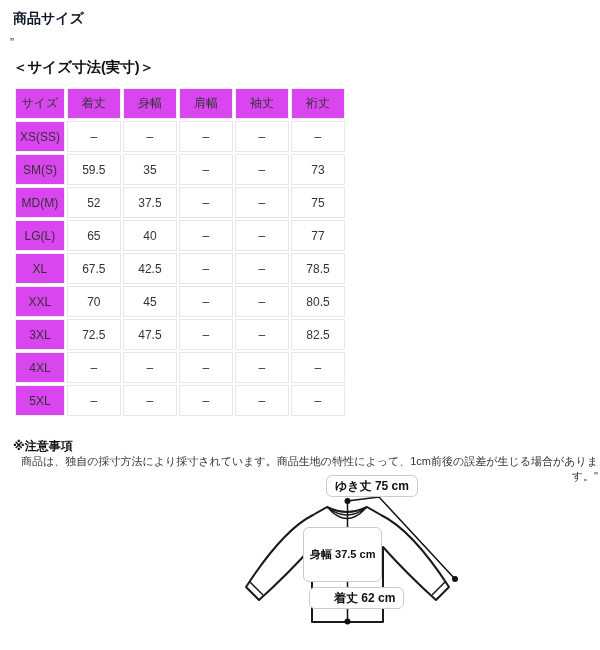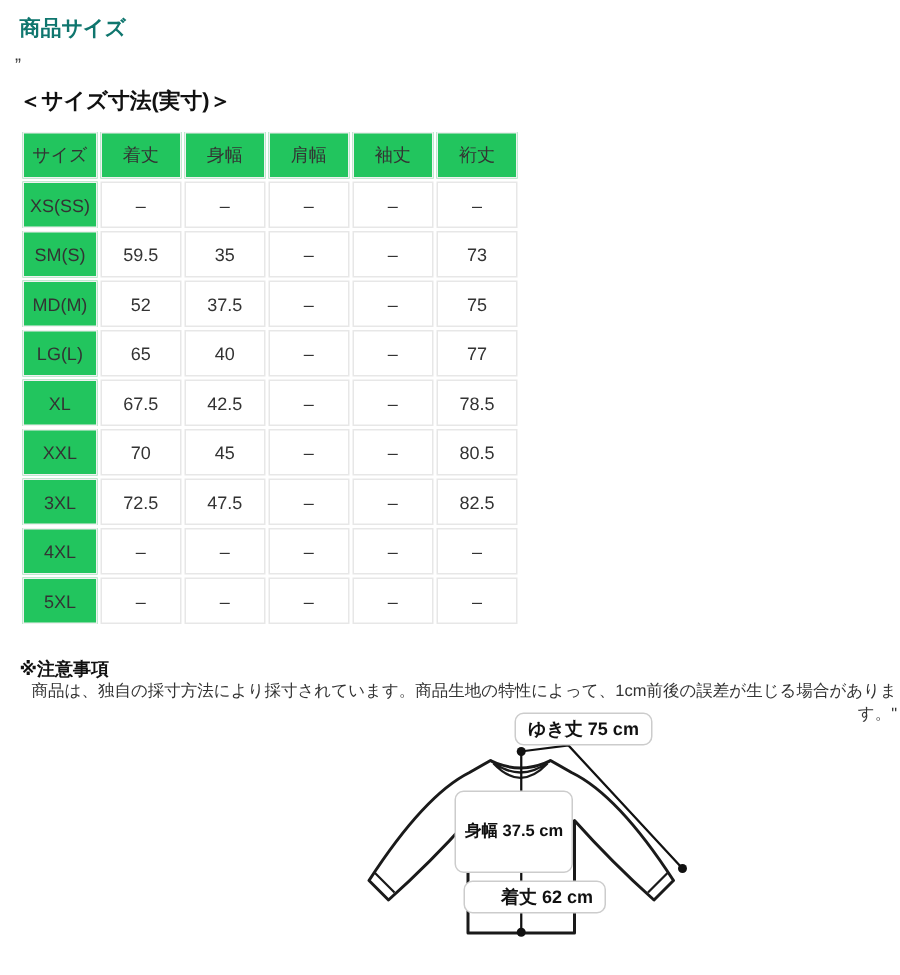--- a/index.html
+++ b/index.html
@@ -4,40 +4,40 @@
 <style>
   * { margin:0; padding:0; box-sizing:border-box; }
   html,body { background:#fff; }
   .page {
     position:relative; width:600px; height:650px; overflow:hidden;
     font-family:"Liberation Sans","DejaVu Sans",sans-serif;
     color:#222; background:#fff;
   }
   .page-title {
     position:absolute; left:13px; top:10px;
-    font-size:14px; font-weight:bold; color:#0f766e;
+    font-size:14px; font-weight:bold; color:#0f172a;
   }
   .stray-quote {
     position:absolute; left:10px; top:36px;
     font-size:12px; color:#333;
   }
   .section-heading {
     position:absolute; left:13px; top:58px;
     font-size:14.5px; font-weight:bold; color:#111;
   }
   table.size-table {
     position:absolute; left:13px; top:86px;
     border-collapse:separate; border-spacing:2px;
     table-layout:fixed; width:334px;
   }
   .size-table th, .size-table td {
     font-size:12px; font-weight:normal; text-align:center;
     vertical-align:middle; height:31px; color:#333;
   }
-  .size-table th { background:#22c55e; border:1px solid #f0f0f0; }
+  .size-table th { background:#d946ef; border:1px solid #f0f0f0; }
   .size-table td { background:#fff; border:1px solid #e7e7e7; }
   .size-table col.c-size { width:48px; }
   .size-table col.c-val  { width:52px; }
 
   .notes-heading {
     position:absolute; left:13px; top:438px;
     font-size:12px; font-weight:bold; color:#111;
   }
   .notes-body {
     position:absolute; left:13px; top:454px; width:585px;
@@ -47,21 +47,21 @@
   .diagram {
     position:absolute; left:180px; top:470px; width:320px; height:180px;
   }
   .diagram svg { position:absolute; left:0; top:0; }
   .measure-label {
     position:absolute; white-space:nowrap;
     background:#fff; border:1px solid #ccc; border-radius:6px;
     padding:3px 8px; font-size:12px; font-weight:bold; color:#111;
     line-height:1.2;
   }
-  .label-yuki   { left:163px; top:5px; }
+  .label-yuki   { left:146px; top:5px; }
   .label-width  { left:123px; top:57px; font-size:11px; padding:20px 6px; }
   .label-length { left:129px; top:117px;padding-left:24px; }
 </style>
 </head>
 <body>
 
 <div class="page">
 
   <div class="page-title">商品サイズ</div>
   <div class="stray-quote">”</div>

